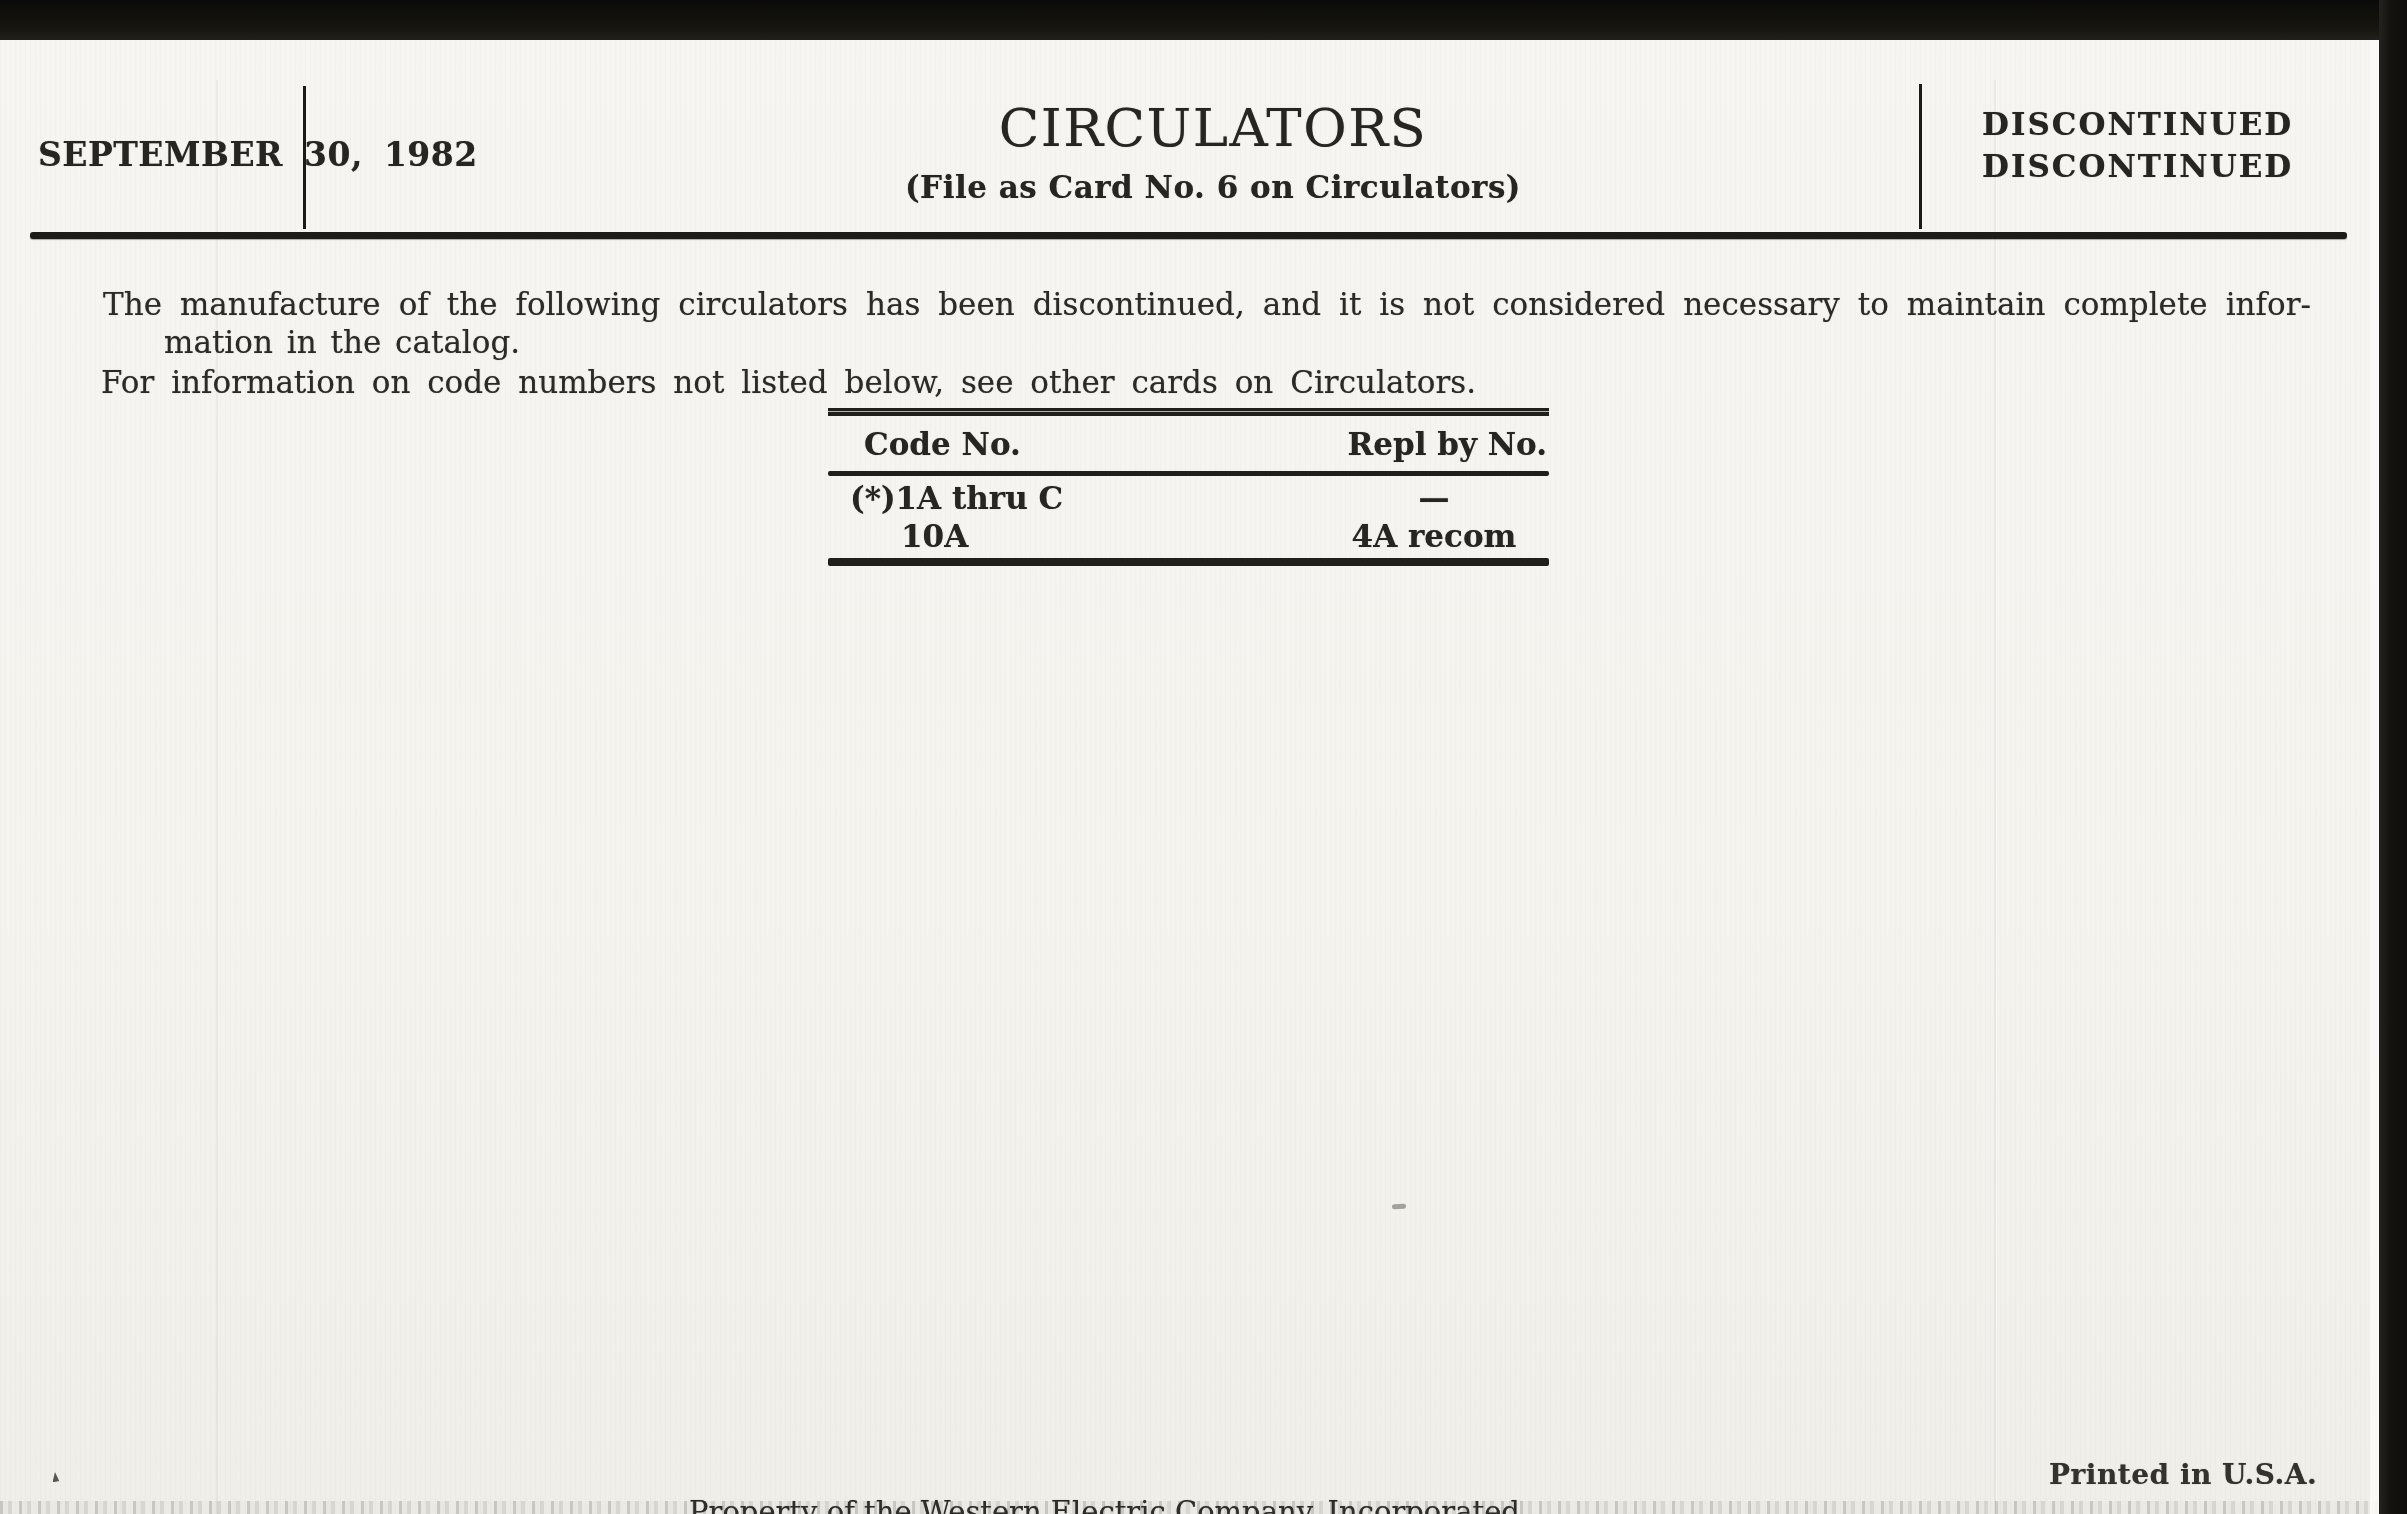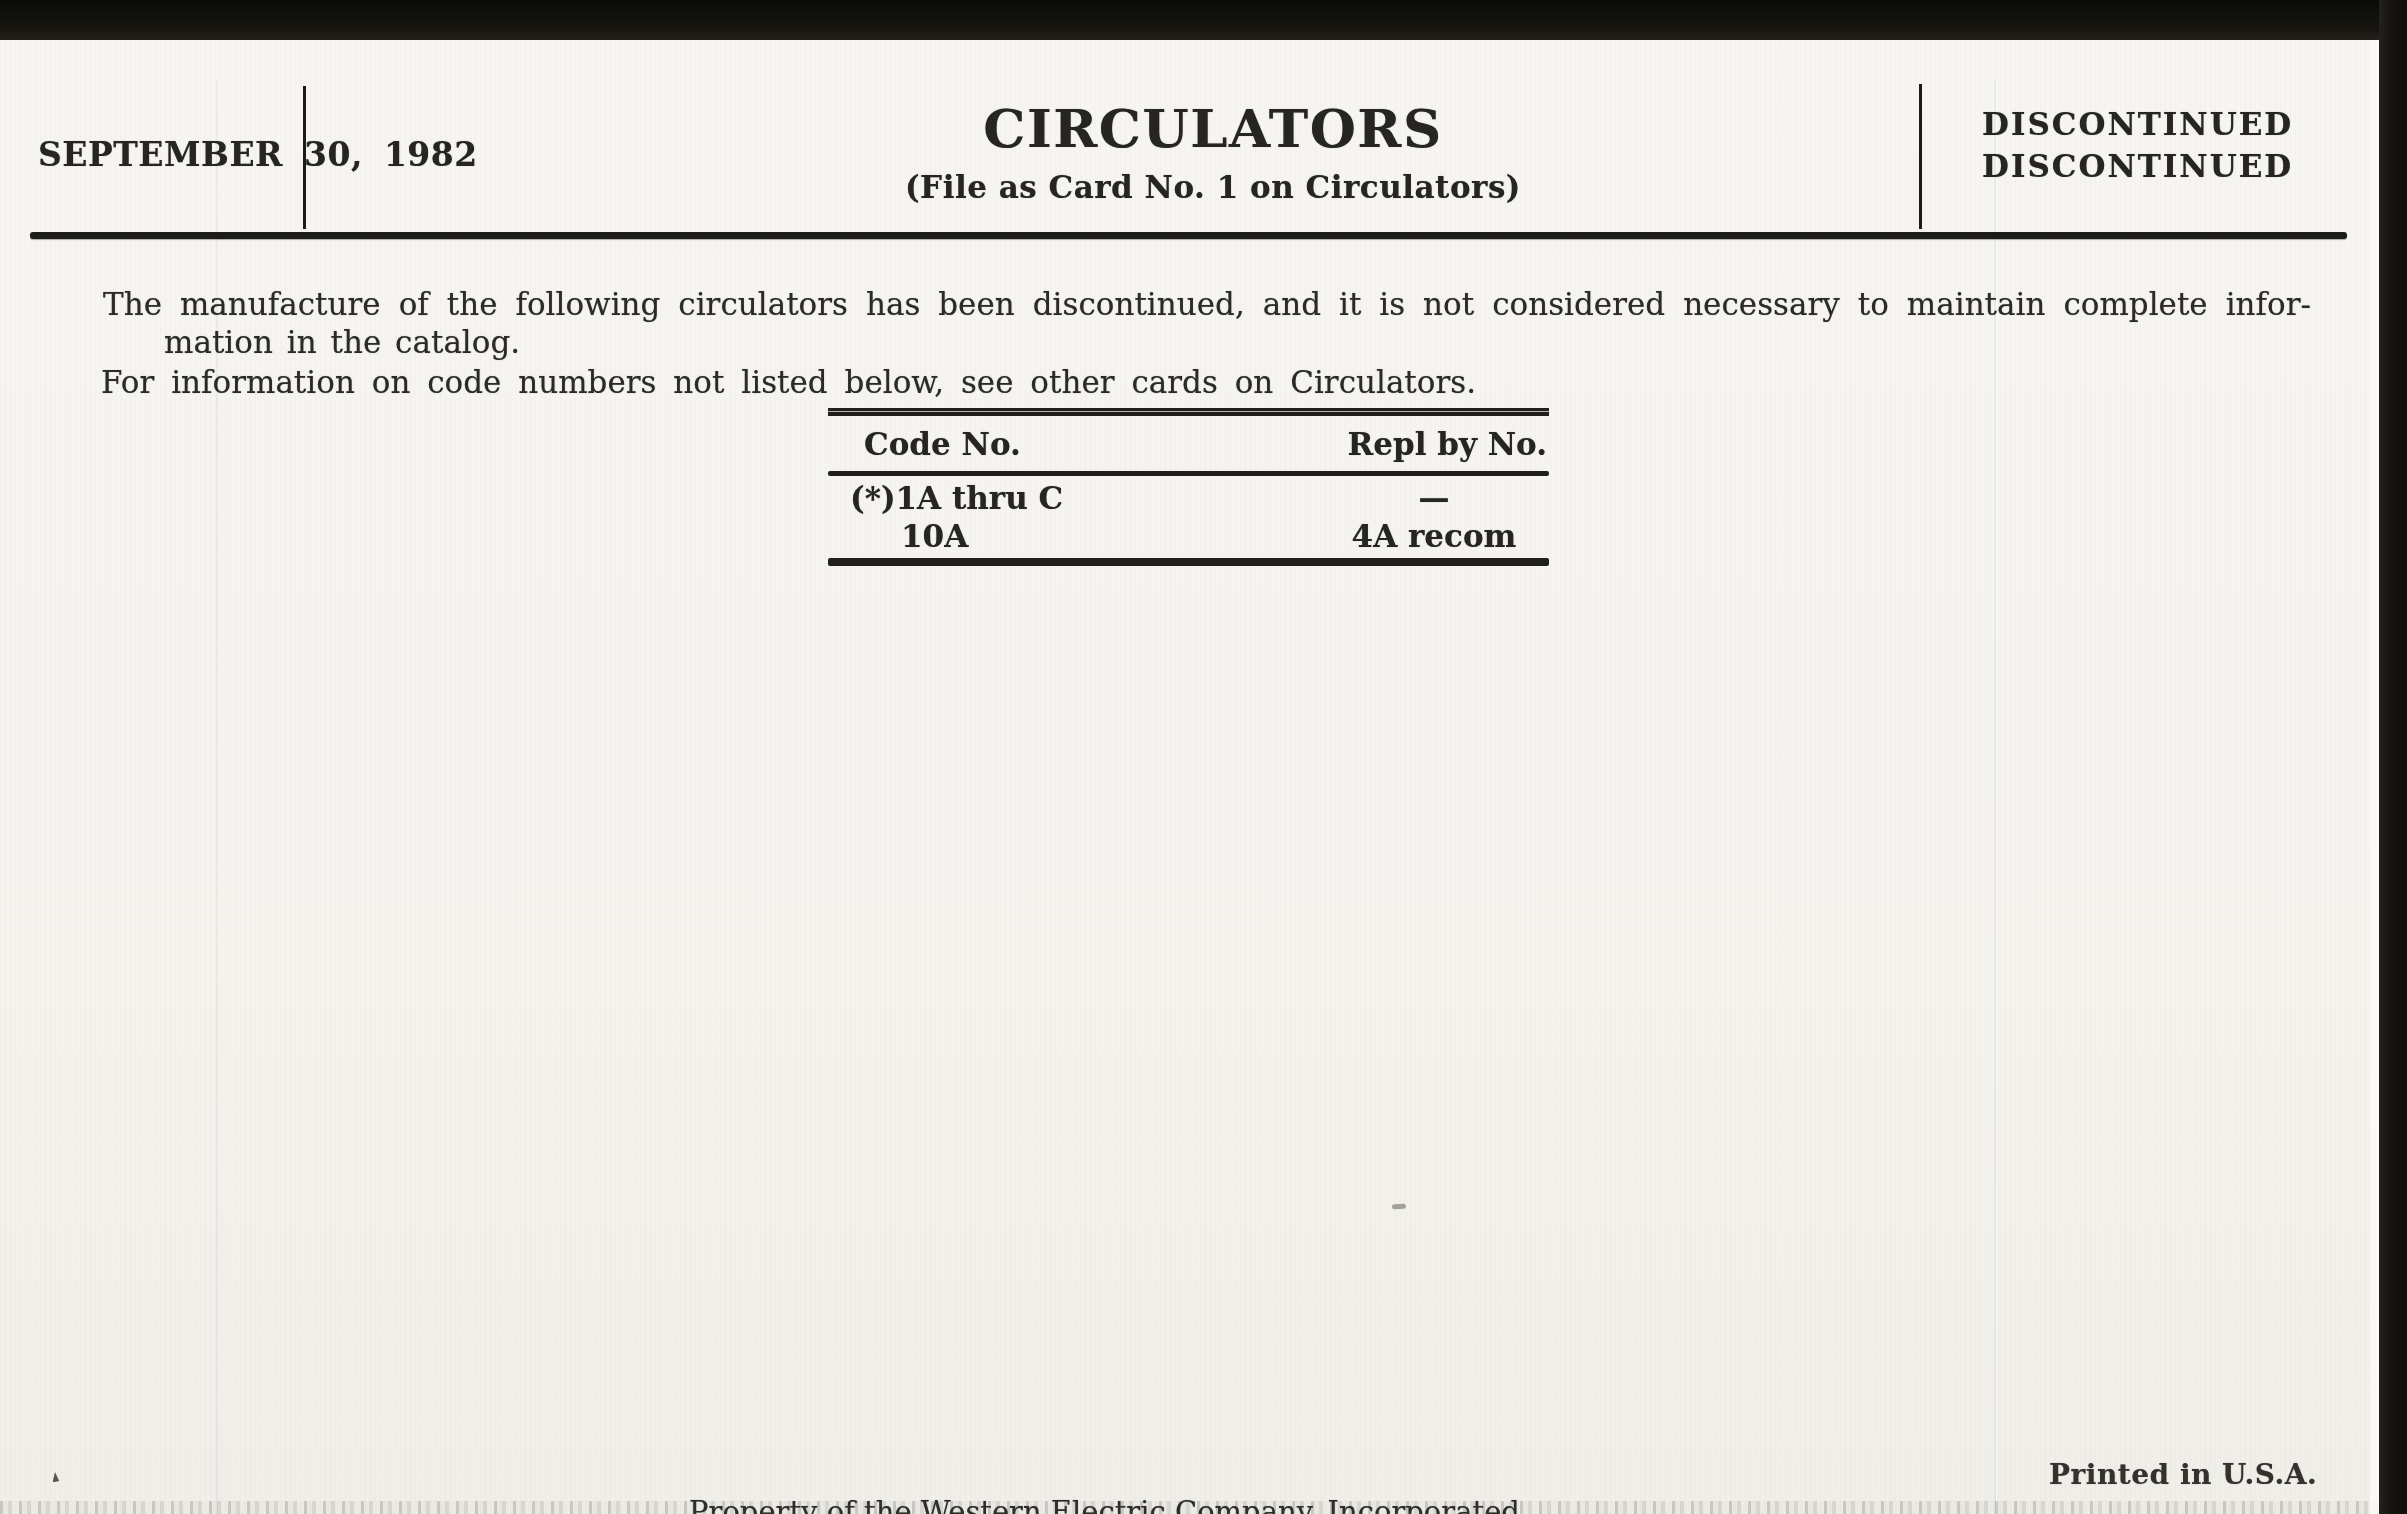--- a/index.html
+++ b/index.html
@@ -47,21 +47,21 @@
   .date-stamp {
     position: absolute; left: 38px; top: 95px; width: 262px;
     font-size: 33px; font-weight: 700; letter-spacing: 0.5px; word-spacing: 9px;
     white-space: nowrap;
   }
   .v-divider { position: absolute; width: 3px; background: #1c1b18; }
   .v-divider.d1 { left: 303px; top: 46px; height: 143px; }
   .v-divider.d2 { left: 1919px; top: 44px; height: 145px; }
 
   .title-wrap { position: absolute; left: 307px; top: 57px; width: 1812px; text-align: center; }
-  .doc-title { font-size: 53px; font-weight: 700; letter-spacing: 1.5px; white-space: nowrap; }
+  .doc-title { font-size: 53px; font-weight: 400; letter-spacing: 1.5px; white-space: nowrap; }
   .subtitle-wrap { position: absolute; left: 307px; top: 129px; width: 1812px; text-align: center; }
   .doc-subtitle { font-size: 31px; font-weight: 700; letter-spacing: 0.5px; white-space: nowrap; }
 
   .status-block {
     position: absolute; left: 1982px; top: 63px;
     font-size: 31px; font-weight: 700; letter-spacing: 2px; line-height: 42px;
     white-space: nowrap;
   }
 
   .header-rule {
@@ -130,21 +130,21 @@
     <div class="crease c1"></div>
     <div class="crease c2"></div>
 
     <div class="date-stamp scan-text">SEPTEMBER 30, 1982</div>
     <div class="v-divider d1"></div>
 
     <div class="title-wrap">
       <span class="doc-title scan-text">CIRCULATORS</span>
     </div>
     <div class="subtitle-wrap">
-      <span class="doc-subtitle scan-text">(File as Card No. 1 on Circulators)</span>
+      <span class="doc-subtitle scan-text">(File as Card No. 6 on Circulators)</span>
     </div>
 
     <div class="v-divider d2"></div>
 
     <div class="status-block">
       <div class="scan-text">DISCONTINUED</div>
       <div class="scan-text">DISCONTINUED</div>
     </div>
 
     <div class="header-rule"></div>

